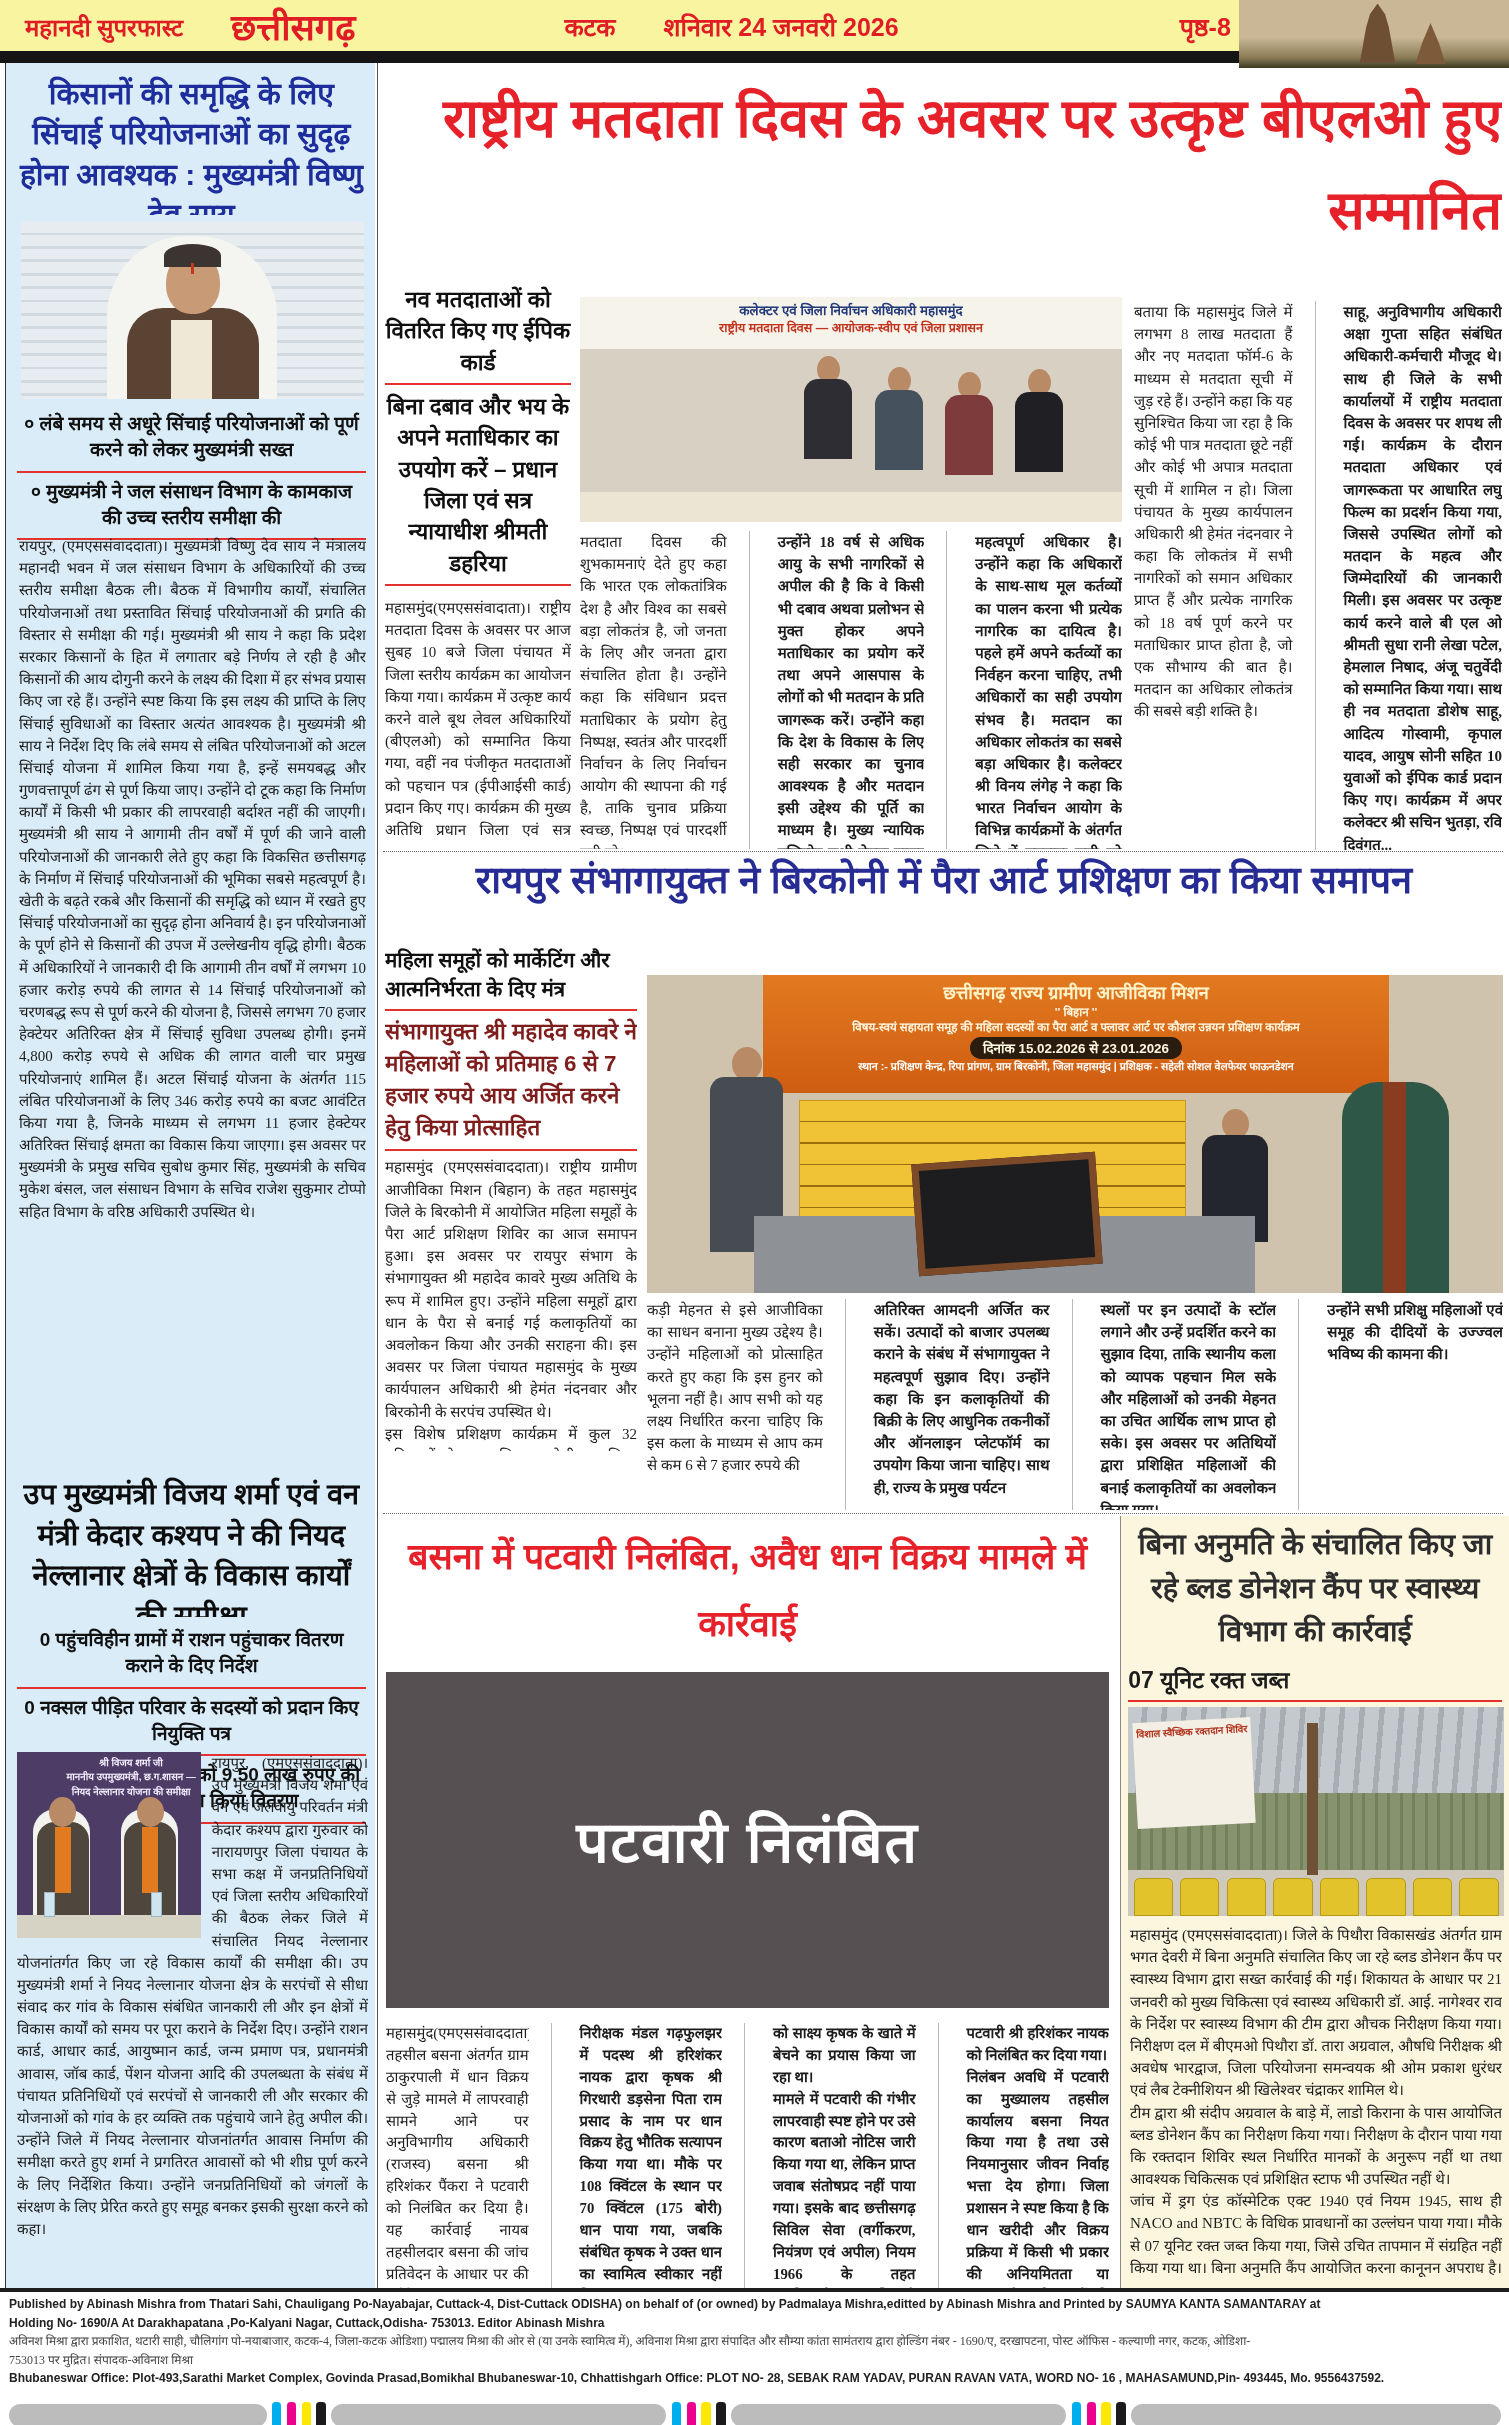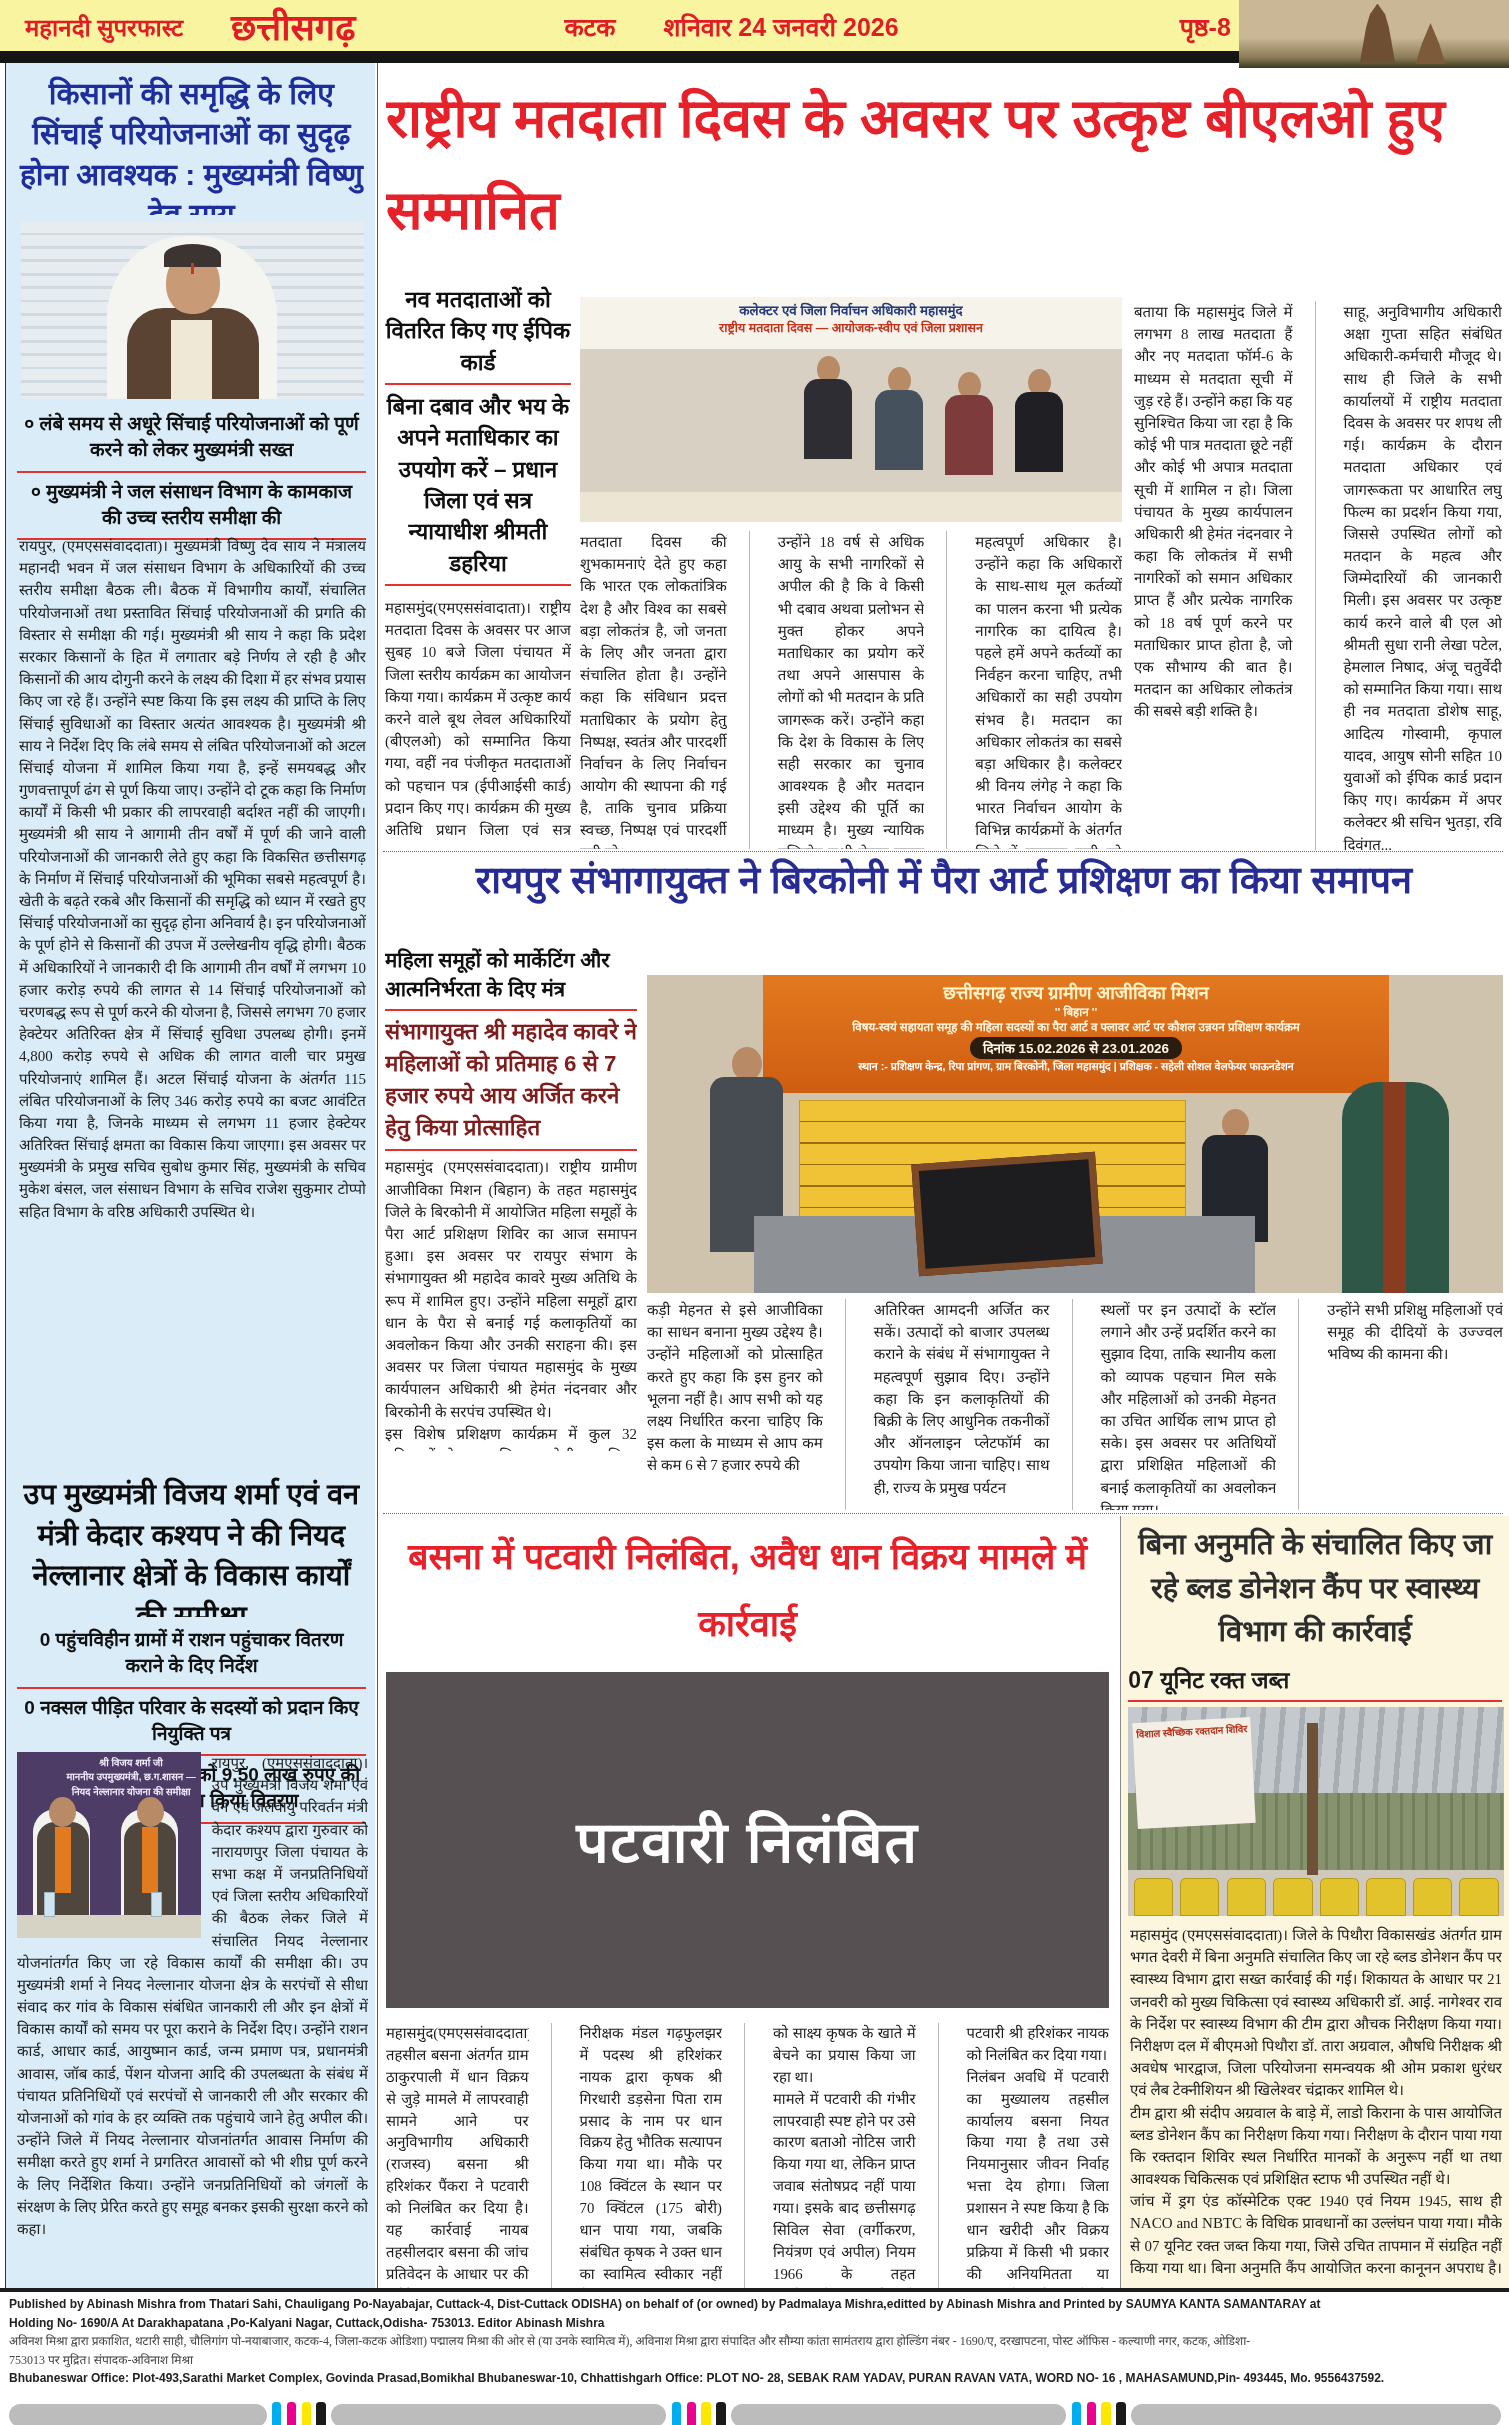--- a/index.html
+++ b/index.html
@@ -18,21 +18,21 @@
   .temple{position:absolute;left:1239px;top:0;width:271px;height:68px;overflow:hidden;
           background:linear-gradient(180deg,#c9b795 0 55%,#8a7b55 85%,#3c3a22 100%);}
   .temple .tower{position:absolute;left:107px;top:3.6px;width:63px;height:59px;background:#6e4f33;
           clip-path:polygon(50% 0,62% 18%,68% 40%,78% 100%,22% 100%,32% 40%,38% 18%);}
   .temple .tower2{position:absolute;left:170px;top:23px;width:43px;height:41px;background:#7d5a3a;
           clip-path:polygon(50% 0,70% 50%,85% 100%,15% 100%,30% 50%);}
   
   .col{overflow:hidden;text-align:justify;font-size:15px;line-height:1.48;}
   .cols{position:absolute;display:flex;}
   .cols .col{flex:1;min-width:0;}
-  .cols .col + .col{border-left:0.9px solid #b8b8b8;padding-left:28px;margin-left:22px;}
+  .cols .col + .col{border-left:0.9px solid #b8b8b8;padding-left:28px;margin-left:22px;font-weight:bold;}
   .redline{border:none;border-top:2.7px solid #e2312f;margin:5.4px 0;}
   .dotted-h{position:absolute;border-top:1.8px dotted #6b6b6b;}
   .vline{position:absolute;width:0;border-left:1.8px solid #4a4a4a;}
   .photo{position:absolute;overflow:hidden;background:#cfc8bd;}
   
   .leftcol{position:absolute;left:5.4px;top:63px;width:370px;height:2227px;background:#d9ecf8;
            border-left:1.8px solid #333;box-sizing:border-box;}
   .cm-headline{position:absolute;left:12.5px;top:10.7px;width:345px;height:141px;
            font-family:"Liberation Sans","DejaVu Sans",sans-serif;font-weight:bold;
            font-size:30px;line-height:1.35;color:#1d2d9b;text-align:center;overflow:hidden;}
@@ -51,21 +51,21 @@
   .photo-cm .blinds{position:absolute;inset:0;background:repeating-linear-gradient(180deg,#e7ecf1 0 10.7px,#d2dae1 10.7px 13.4px);}
   .photo-cm .chair{position:absolute;left:86px;top:14.3px;width:170px;height:163px;background:#f4f4f0;border-radius:80px 80px 0 0;}
   .photo-cm .body{position:absolute;left:106px;top:86px;width:132px;height:91px;background:#5b4334;border-radius:36px 36px 0 0;}
   .photo-cm .kurta{position:absolute;left:150px;top:98px;width:41px;height:79px;background:#efe8d6;}
   .photo-cm .head{position:absolute;left:145px;top:29px;width:54px;height:63px;background:#c89a76;border-radius:50% 50% 45% 45%;}
   .photo-cm .hair{position:absolute;left:143px;top:21.5px;width:57px;height:23px;background:#3c3431;border-radius:50% 50% 0 0;}
   .photo-cm .tilak{position:absolute;left:170px;top:41px;width:3.6px;height:10.7px;background:#c23a1e;}
   
   .main-headline{position:absolute;left:386px;top:73px;width:1116px;height:195px;
       font-family:"Liberation Sans","DejaVu Sans",sans-serif;font-weight:bold;font-size:54px;
-      line-height:1.7;color:#e62129;text-align:left;overflow:hidden;}
+      line-height:1.7;color:#e62129;text-align:right;overflow:hidden;}
   
   .v-subcol{position:absolute;left:385px;top:284px;width:186px;height:569px;overflow:hidden;}
   .v-sub{font-family:"Liberation Sans","DejaVu Sans",sans-serif;font-weight:bold;font-size:22.4px;
          line-height:1.4;text-align:center;color:#101010;}
   .v-intro{margin-top:10.7px;}
   .photo-voter{left:580px;top:297px;width:542px;height:225px;}
   .photo-voter .wall{position:absolute;inset:0;background:#d8d1c3;}
   .photo-voter .banner{position:absolute;left:0;top:0;width:100%;height:52px;background:#f6f3ea;
         font-family:"Liberation Sans","DejaVu Sans",sans-serif;text-align:center;}
   .photo-voter .banner .b1{font-size:13.4px;font-weight:bold;color:#243a7a;padding-top:3.6px;}

